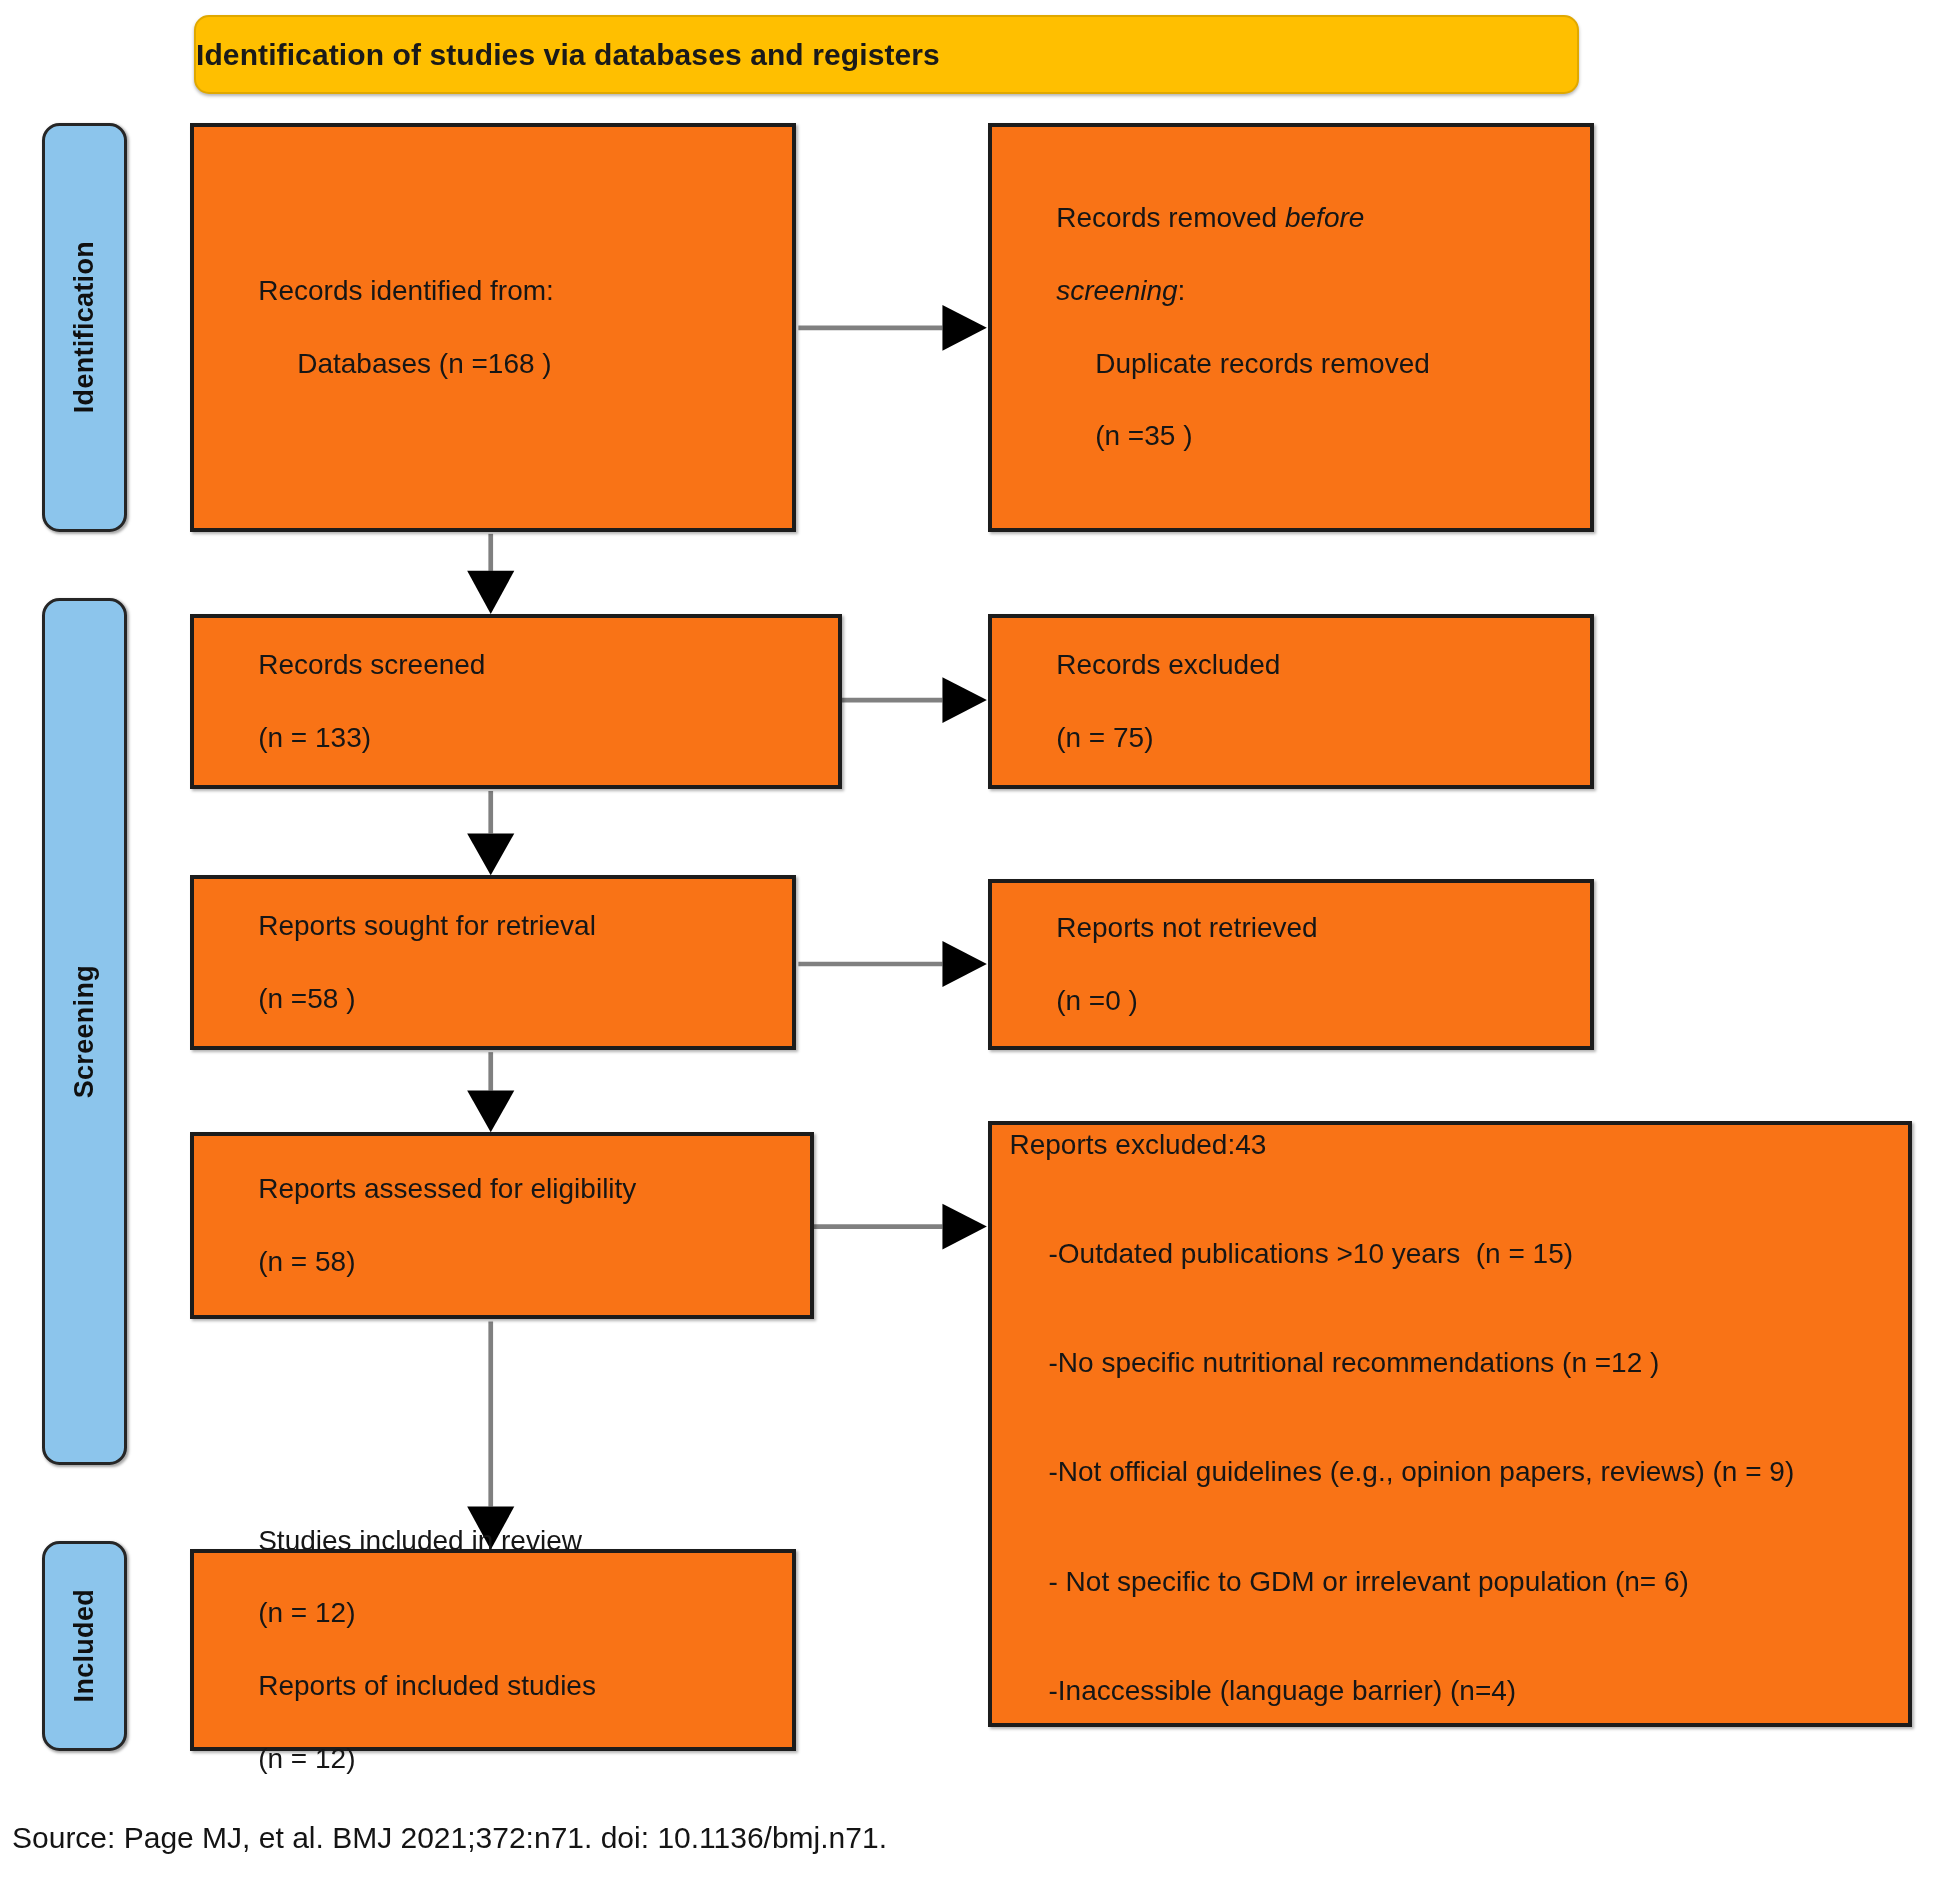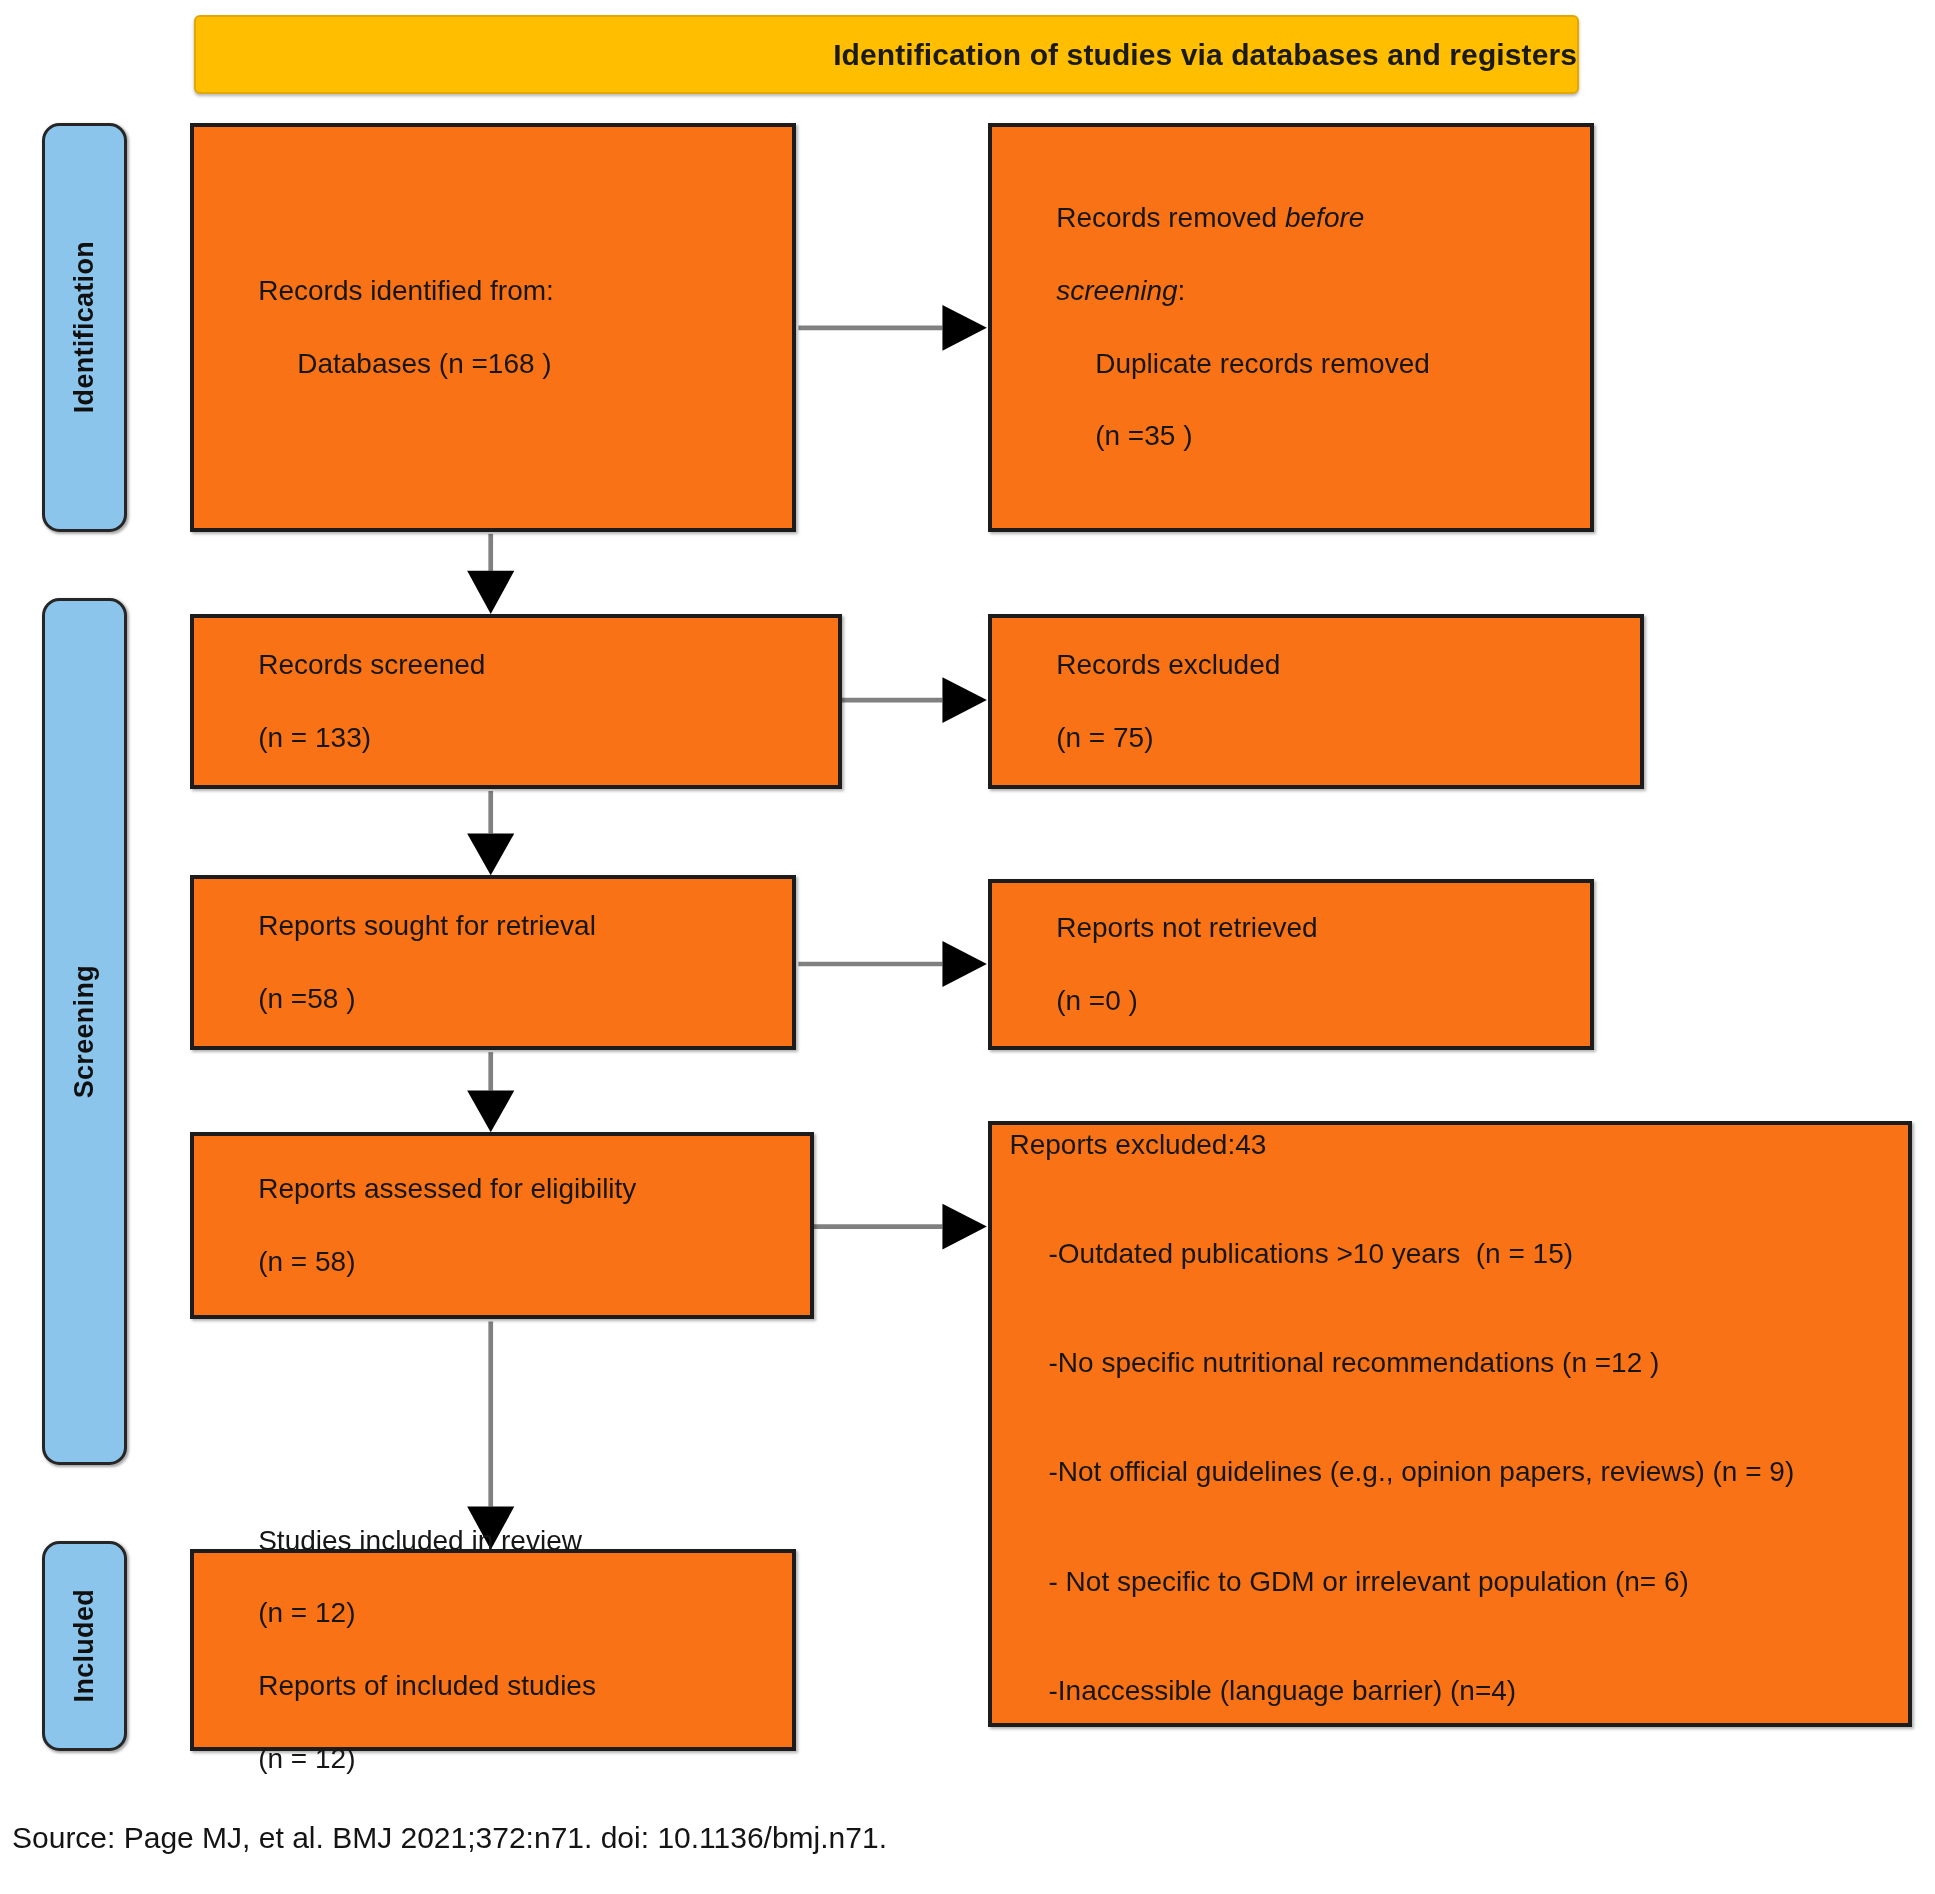--- a/index.html
+++ b/index.html
@@ -21,25 +21,25 @@
 
   
   .header-banner {
     position: absolute;
     left: 194px;
     top: 15px;
     width: 1385px;
     height: 79px;
     background: #ffbf00;
     border: 2px solid #e0a800;
-    border-radius: 6px;
+    border-radius: 15px;
     box-shadow: 0 2px 3.4px rgba(0,0,0,0.30);
     display: flex;
     align-items: center;
-    justify-content: flex-end;
+    justify-content: flex-start;
     box-sizing: border-box;
   }
   .header-banner-text {
     font-size: 30px;
     font-weight: bold;
     color: #1a1a1a;
     letter-spacing: 0.1px;
     text-align: center;
     line-height: 1.1;
   }
@@ -88,21 +88,21 @@
     color: #161616;
     white-space: pre-wrap;
   }
   .box-text .indent { display: inline-block; width: 39px; }
   .box-text em { font-style: italic; }
 
   
   #box-identified     { left: 190px;  top: 123px;  width: 606px;  height: 409px; }
   #box-removed        { left: 988px; top: 123px;  width: 606px;  height: 409px; }
   #box-screened       { left: 190px;  top: 614px;  width: 652px;  height: 175px; }
-  #box-excluded       { left: 988px; top: 614px;  width: 656px;  height: 175px; }
+  #box-excluded       { left: 988px; top: 614px;  width: 606px;  height: 175px; }
   #box-sought         { left: 190px;  top: 875px; width: 606px;  height: 175px; }
   #box-not-retrieved  { left: 988px; top: 879px; width: 606px;  height: 171px; }
   #box-assessed       { left: 190px;  top: 1132px; width: 624px;  height: 187px; }
   #box-reports-excl   { left: 988px; top: 1121px; width: 924px; height: 606px; }
   #box-included       { left: 190px;  top: 1549px; width: 606px;  height: 202px; }
 
   
   #box-screened .box-text,
   #box-excluded .box-text,
   #box-sought .box-text,

